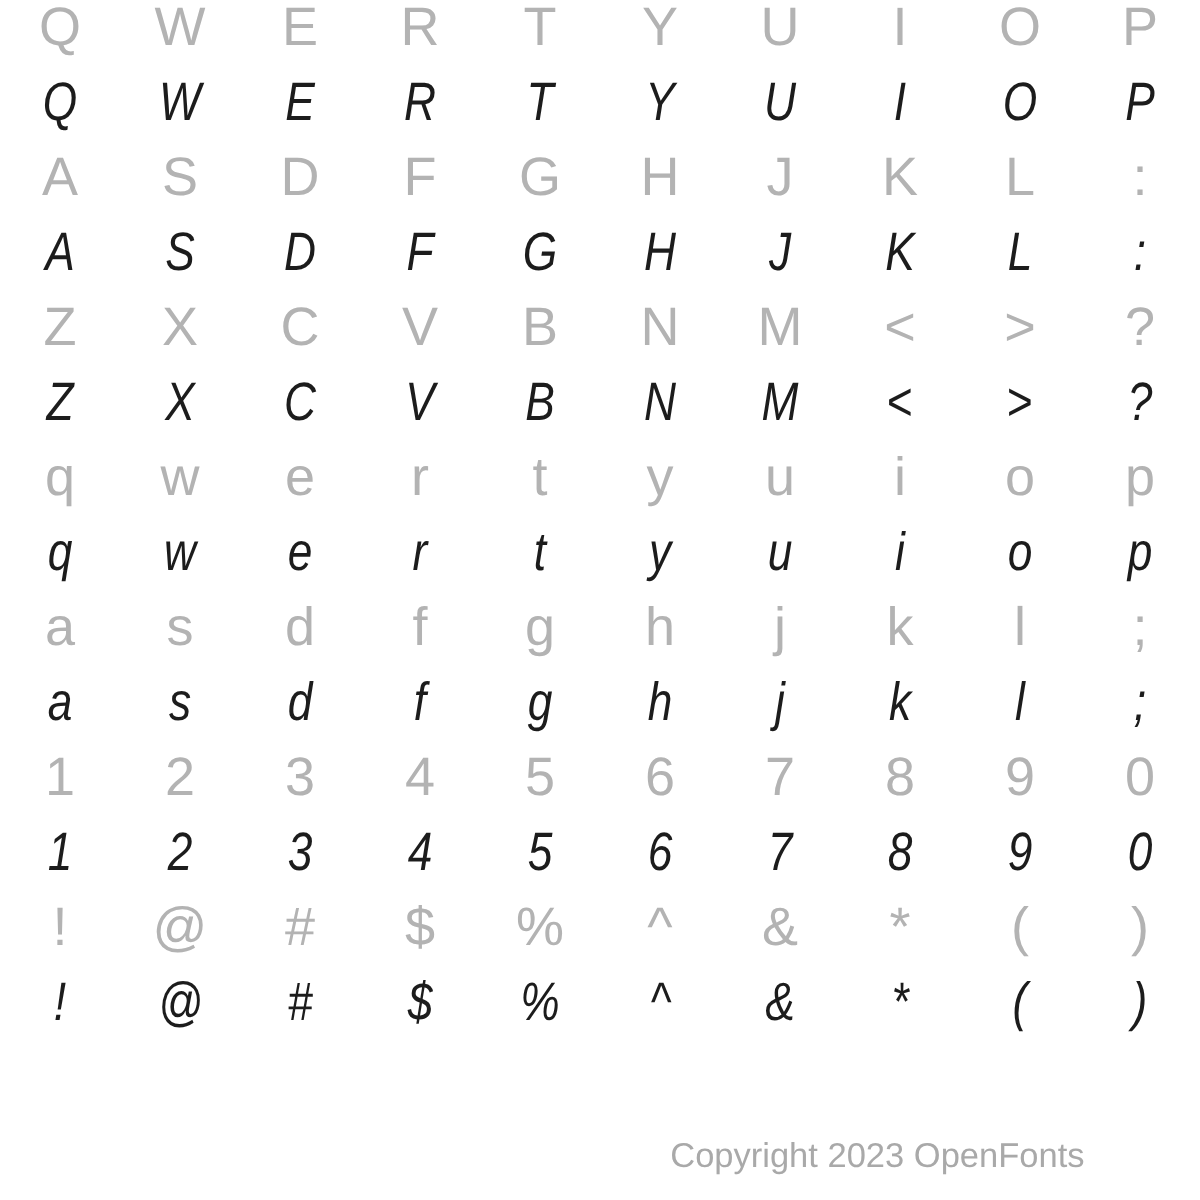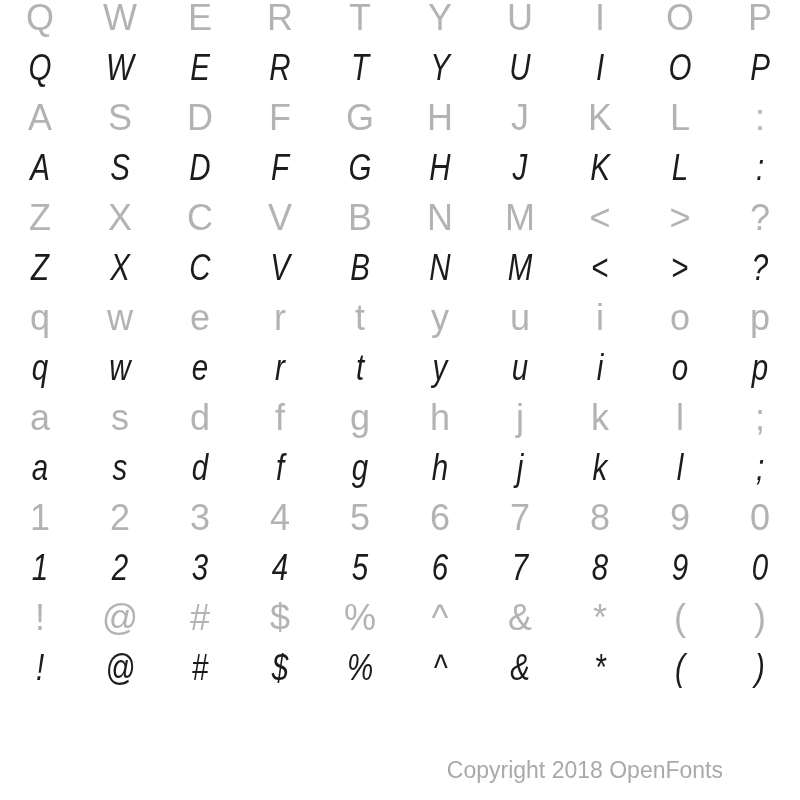--- a/index.html
+++ b/index.html
@@ -225,13 +225,13 @@
       <span class="glyph-cell">$</span>
       <span class="glyph-cell">%</span>
       <span class="glyph-cell">^</span>
       <span class="glyph-cell">&amp;</span>
       <span class="glyph-cell">*</span>
       <span class="glyph-cell">(</span>
       <span class="glyph-cell">)</span>
     </div>
   </div>
 
-<div class="footer-copyright">Copyright 2018 OpenFonts</div>
+<div class="footer-copyright">Copyright 2023 OpenFonts</div>
 
 </body></html>

